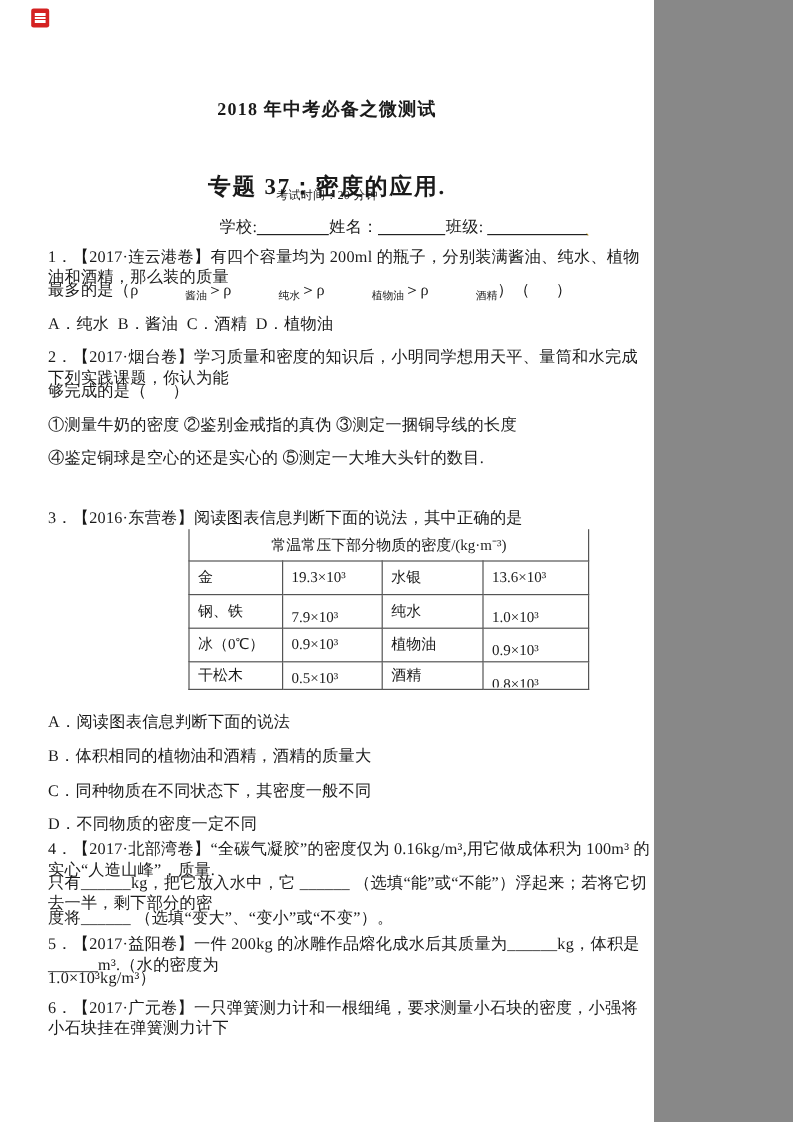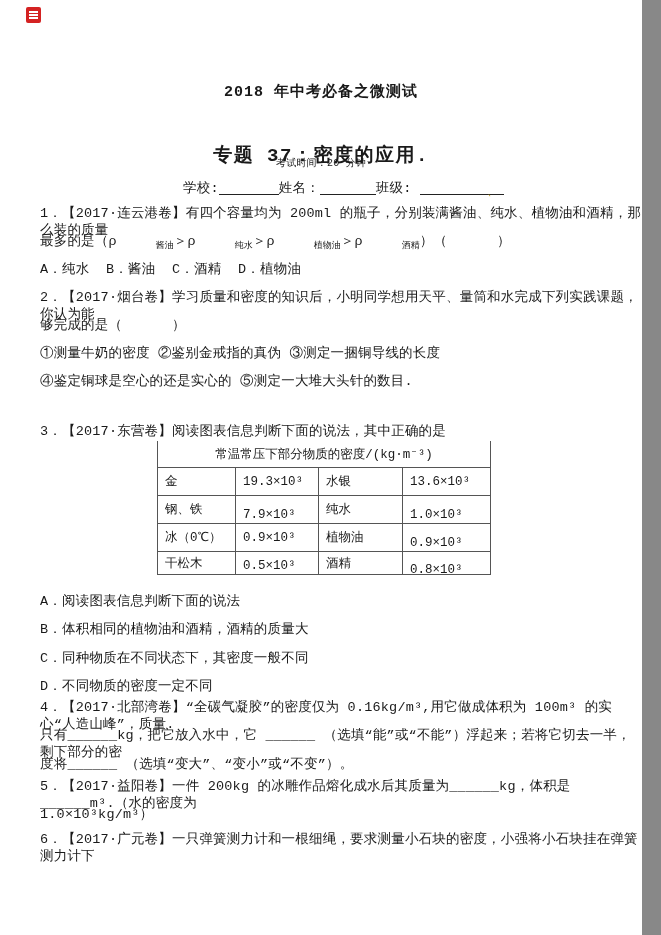--- a/index.html
+++ b/index.html
@@ -1,21 +1,21 @@
 <!DOCTYPE html>
 <html><head>
 <meta charset="utf-8">
 <style>
   html,body { margin:0; padding:0; background:#888; }
   .page {
     position:relative;
-    width:642px; height:935px;
+    width:545px; height:935px;
     background:#ffffff;
     overflow:hidden;
-    font-family:Liberation Mono, monospace;
+    font-family:Liberation Serif, serif;
     color:#1a1a1a;
   }
   .ln {
     position:absolute;
     left:40px;
     margin:0;
     font-size:13.5px;
     line-height:17px;
     white-space:pre-wrap;
     letter-spacing:0.2px;
@@ -88,21 +88,21 @@
 
   <p class="ln" style="top:205px">1．【2017·连云港卷】有四个容量均为 200ml 的瓶子，分别装满酱油、纯水、植物油和酒精，那么装的质量</p>
   <p class="ln" style="top:233px"><span>最多的是（ρ</span><span class="sub">酱油</span><span>＞ρ</span><span class="sub">纯水</span><span>＞ρ</span><span class="sub">植物油</span><span>＞ρ</span><span class="sub">酒精</span><span>）（      ）</span></p>
   <p class="ln" style="top:261px">A．纯水  B．酱油  C．酒精  D．植物油</p>
 
   <p class="ln" style="top:289px">2．【2017·烟台卷】学习质量和密度的知识后，小明同学想用天平、量筒和水完成下列实践课题，你认为能</p>
   <p class="ln" style="top:317px">够完成的是（      ）</p>
   <p class="ln" style="top:345px">①测量牛奶的密度 ②鉴别金戒指的真伪 ③测定一捆铜导线的长度</p>
   <p class="ln" style="top:373px">④鉴定铜球是空心的还是实心的 ⑤测定一大堆大头针的数目.</p>
 
-  <p class="ln" style="top:423px">3．【2017·东营卷】阅读图表信息判断下面的说法，其中正确的是</p>
+  <p class="ln" style="top:423px">3．【2016·东营卷】阅读图表信息判断下面的说法，其中正确的是</p>
 
   <table class="density">
     <colgroup>
       <col style="width:78px">
         <col style="width:83px">
         <col style="width:84px">
         <col style="width:88px">
     </colgroup>
     <tbody>
       <tr>

